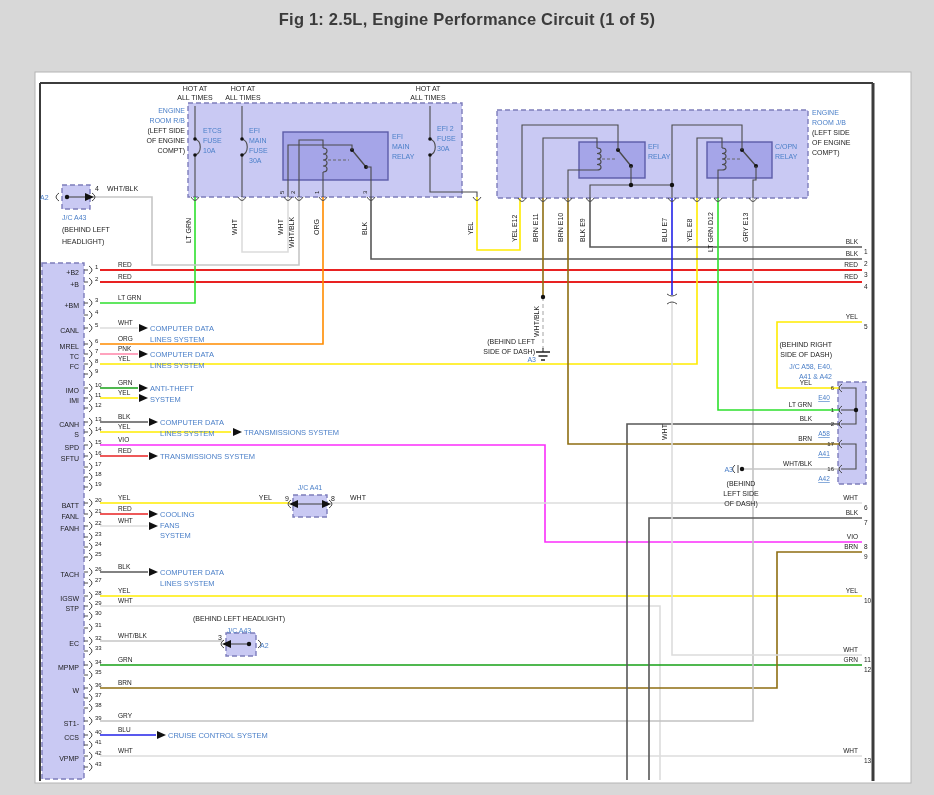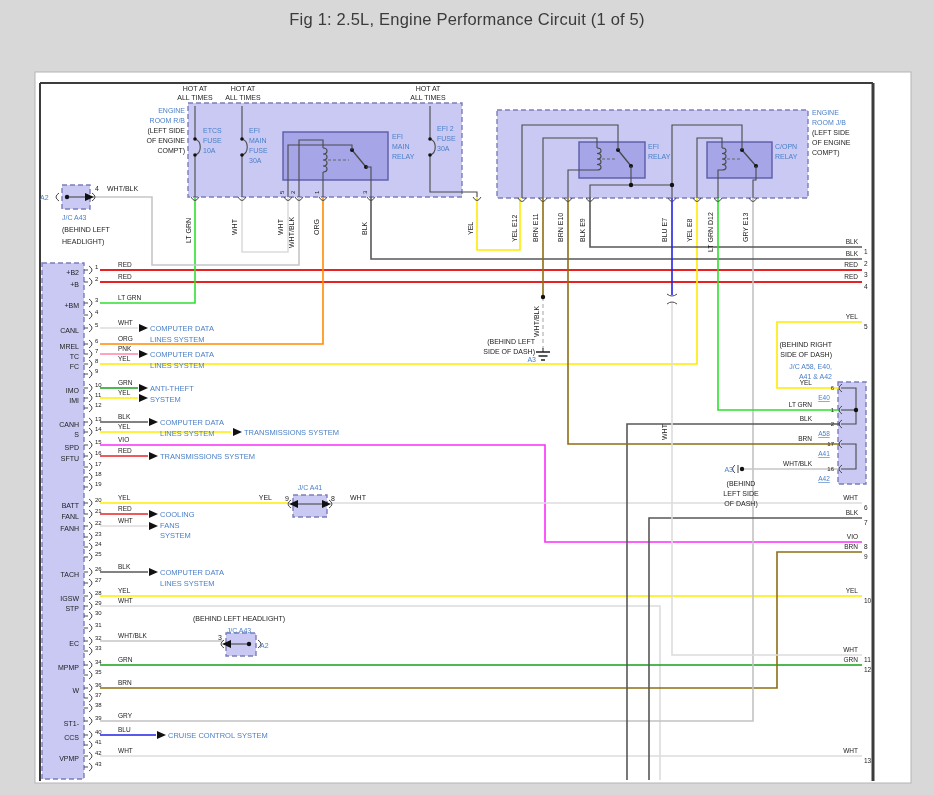--- a/index.html
+++ b/index.html
@@ -1,18 +1,18 @@
 <!DOCTYPE html>
 <html><head>
 <meta charset="utf-8">
 <style>
   html,body{margin:0;padding:0;background:#d8d8d8;font-family:"Liberation Sans",sans-serif;}
   .stage{position:relative;width:934px;height:795px;background:#d8d8d8;overflow:hidden;}
   .title{position:absolute;top:10px;left:0;width:100%;text-align:center;
-         font-size:16.5px;color:#3b3b3b;letter-spacing:.2px;}
+         font-size:16.5px;color:#3b3b3b;letter-spacing:.2px;font-weight:bold;}
   svg text{font-family:"Liberation Sans",sans-serif;}
   .canvas{position:absolute;left:0;top:0;}
 </style>
 </head>
 <body>
 
 <div class="stage">
   <div class="title">Fig 1: 2.5L, Engine Performance Circuit (1 of 5)</div>
   <div class="canvas" id="svg-host"><svg width="934" height="795" viewBox="0 0 934 795">
         <rect x="35" y="72" width="876" height="711" fill="#ffffff" stroke="#b4b4b4" stroke-width="1"></rect>

